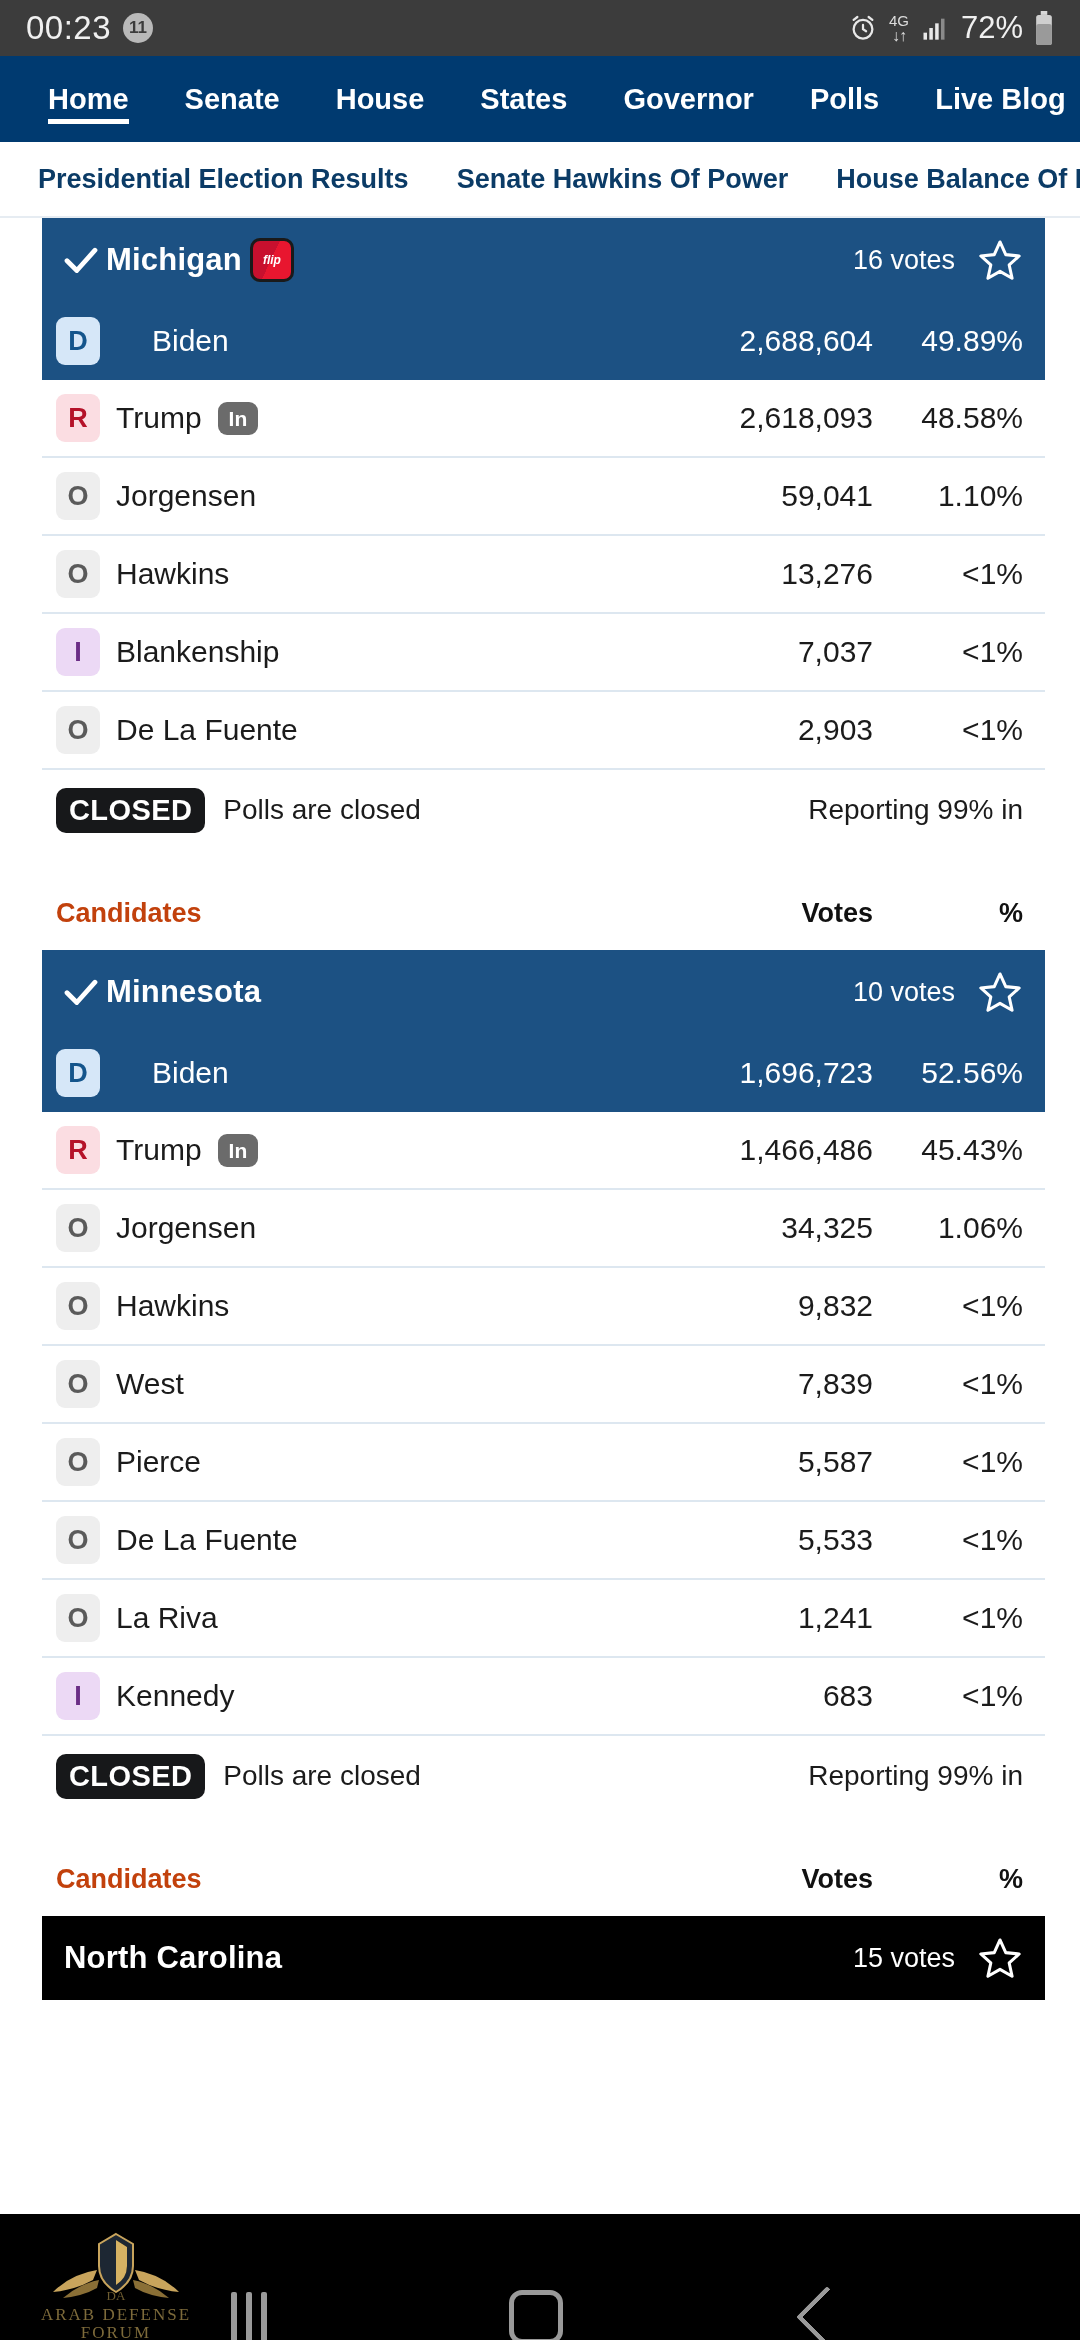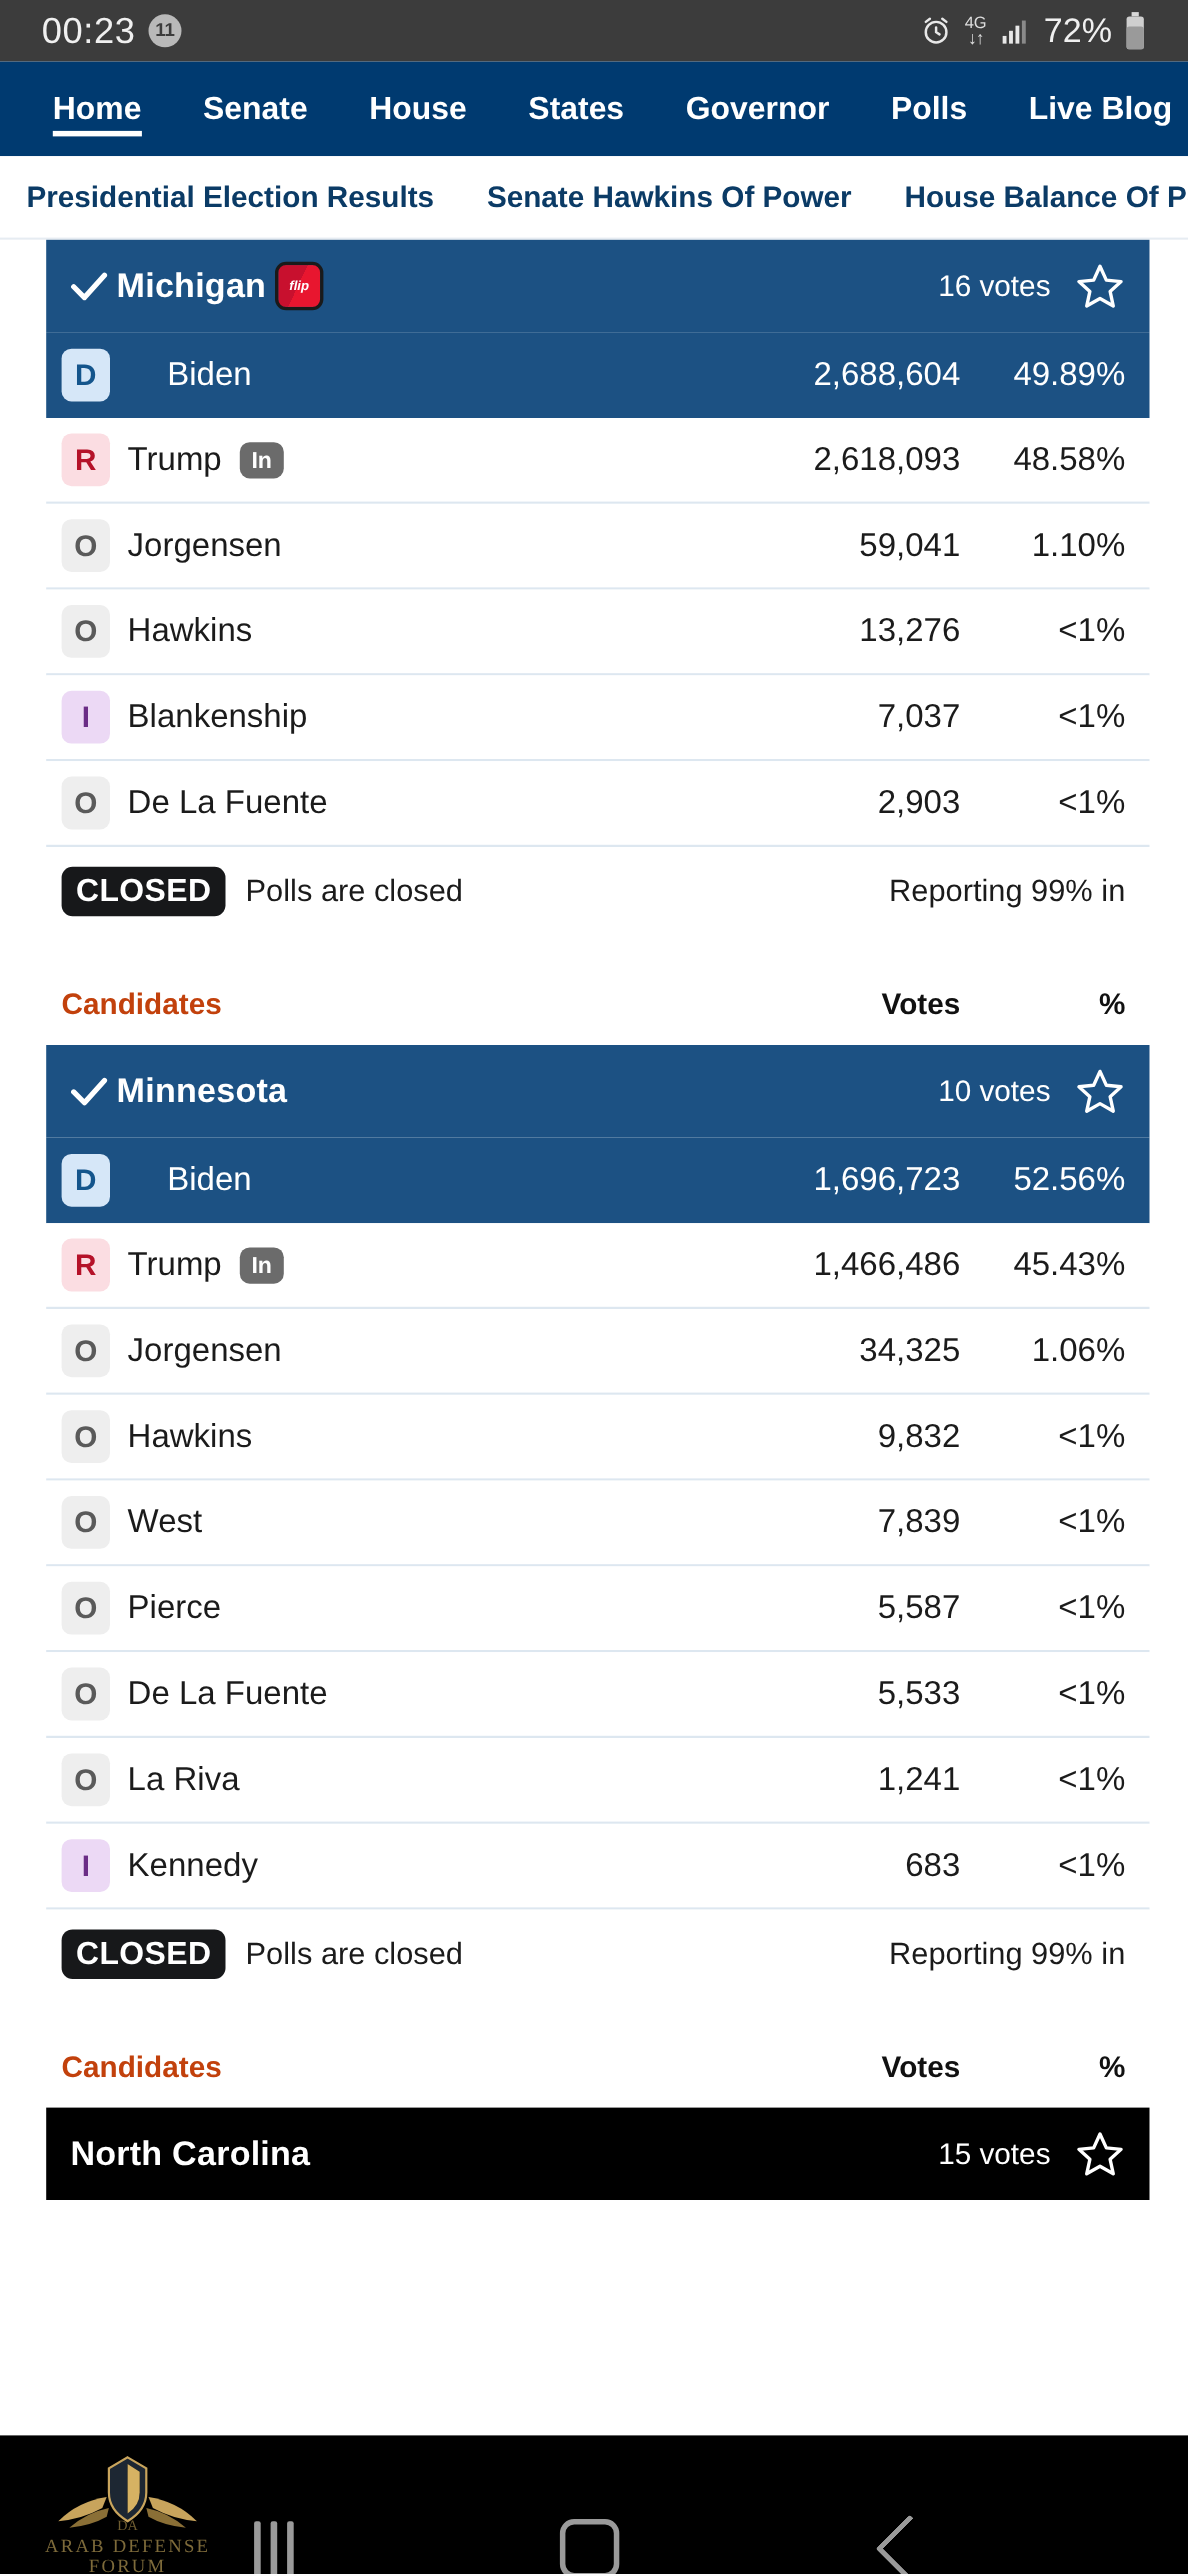--- a/index.html
+++ b/index.html
@@ -7,21 +7,21 @@
   body {
     font-family:"Liberation Sans", sans-serif;
     background:#ffffff;
     overflow:hidden;
   }
 
   
   .statusbar{
     height:56px; background:#3c3c3c; color:#e8e8e8;
     display:flex; align-items:center; justify-content:space-between;
-    padding:0 38px;
+    padding:0 26px;
   }
   .sb-left{ display:flex; align-items:center; gap:12px; }
   .sb-clock{ font-size:33px; letter-spacing:.5px; color:#f0f0f0; }
   .sb-badge{
     width:30px;height:30px;border-radius:50%;background:#b9b9b9;color:#3c3c3c;
     font-size:17px;font-weight:bold;display:flex;align-items:center;justify-content:center;
   }
   .sb-right{ display:flex; align-items:center; gap:11px; }
   .sb-right svg{ display:block; }
   .sb-pct{ font-size:31px; color:#f0f0f0; margin-left:2px; }
@@ -39,21 +39,21 @@
     align-items:center; position:relative; white-space:nowrap;
   }
   .topnav .tab.active::after{
     content:""; position:absolute; bottom:18px; left:28px; right:28px;
     height:5px; background:#ffffff;
   }
 
   
   .subnav{
     background:#ffffff; height:76px; display:flex; align-items:center;
-    overflow:hidden; border-bottom:2px solid #e6ecf2;
+    padding-left:14px; overflow:hidden; border-bottom:2px solid #e6ecf2;
   }
   .subnav .sitem{
     color:#0b3b66; font-size:27px; font-weight:bold; padding:0 24px; white-space:nowrap;
   }
 
   
   .page{ background:#ffffff; height:1996px; position:relative; }
 
   
   .state-block{ margin:0; }

